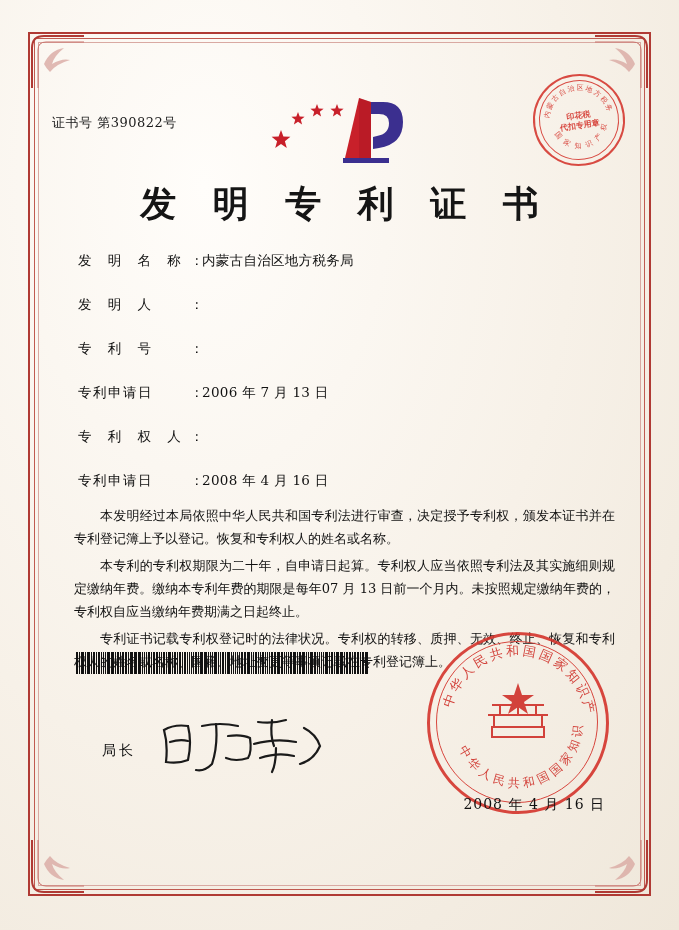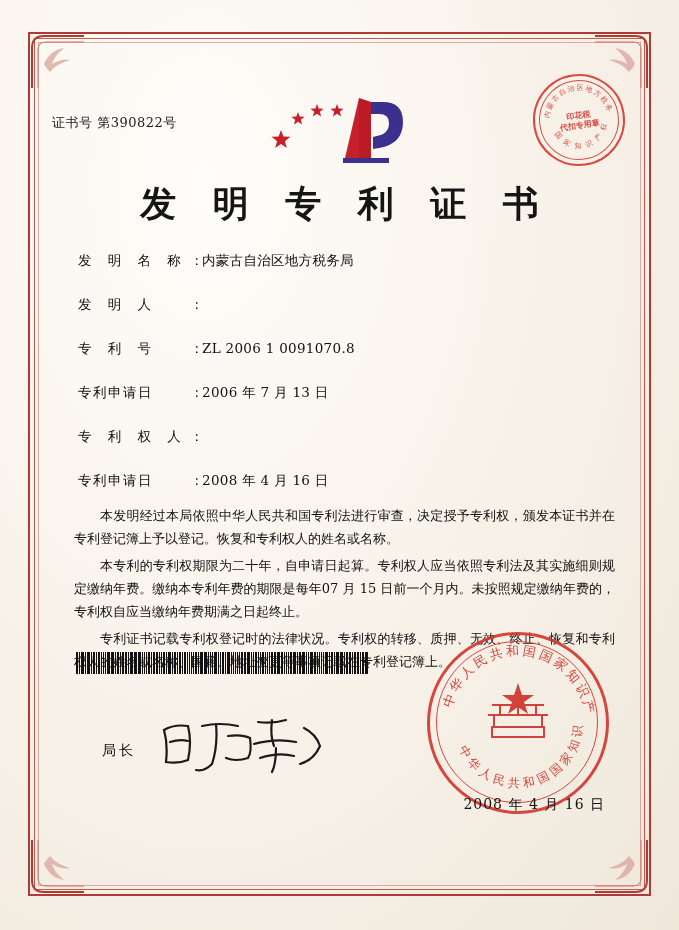--- a/index.html
+++ b/index.html
@@ -235,41 +235,40 @@
         <span class="colon">：</span>
         <span class="val">内蒙古自治区地方税务局</span>
       </div>
       <div class="field">
         <span class="lab">发 明 人</span>
         <span class="colon">：</span>
       </div>
       <div class="field">
         <span class="lab">专 利 号</span>
         <span class="colon">：</span>
-        <span class="val">ZL 2006 1 0091070.8</span>
       </div>
       <div class="field">
         <span class="lab wide">专利申请日</span>
         <span class="colon">：</span>
         <span class="val">2006 年 7 月 13 日</span>
       </div>
       <div class="field">
         <span class="lab">专 利 权 人</span>
         <span class="colon">：</span>
       </div>
       <div class="field">
         <span class="lab wide">专利申请日</span>
         <span class="colon">：</span>
         <span class="val">2008 年 4 月 16 日</span>
       </div>
     </div>
 
     <div class="paras">
       <p>本发明经过本局依照中华人民共和国专利法进行审查，决定授予专利权，颁发本证书并在专利登记簿上予以登记。恢复和专利权人的姓名或名称。</p>
-      <p>本专利的专利权期限为二十年，自申请日起算。专利权人应当依照专利法及其实施细则规定缴纳年费。缴纳本专利年费的期限是每年07 月 15 日前一个月内。未按照规定缴纳年费的，专利权自应当缴纳年费期满之日起终止。</p>
+      <p>本专利的专利权期限为二十年，自申请日起算。专利权人应当依照专利法及其实施细则规定缴纳年费。缴纳本专利年费的期限是每年07 月 13 日前一个月内。未按照规定缴纳年费的，专利权自应当缴纳年费期满之日起终止。</p>
       <p>专利证书记载专利权登记时的法律状况。专利权的转移、质押、无效、终止、恢复和专利权人的姓名或名称、国籍、地址变更等事项记载在专利登记簿上。</p>
     </div>
 
     <div class="barcode">
       <div class="bars" id="bars">
           <i style="width:2px"></i>
           <i style="width:1px"></i>
           <i style="width:3px"></i>
           <i style="width:1px"></i>
           <i style="width:3px"></i>

